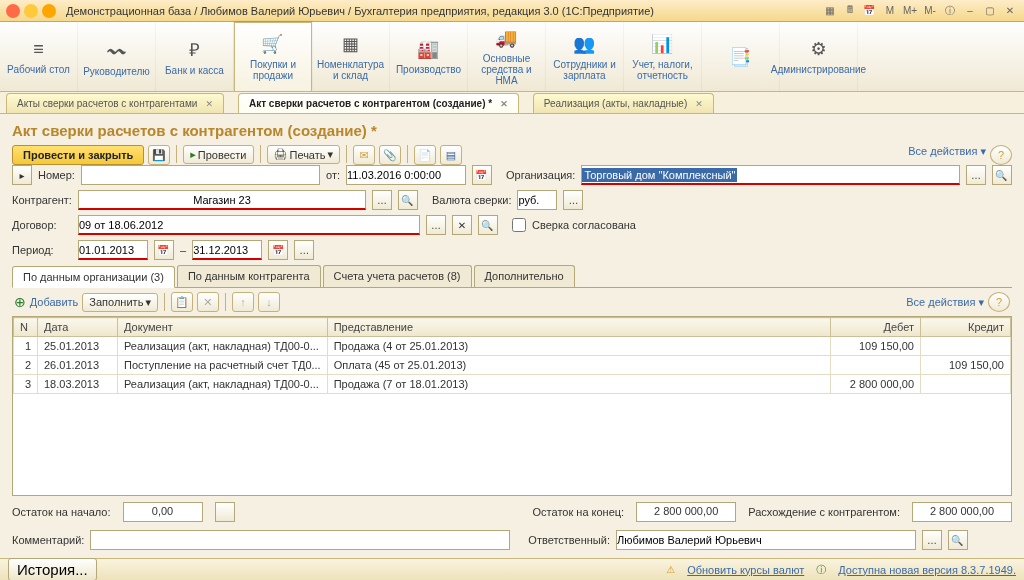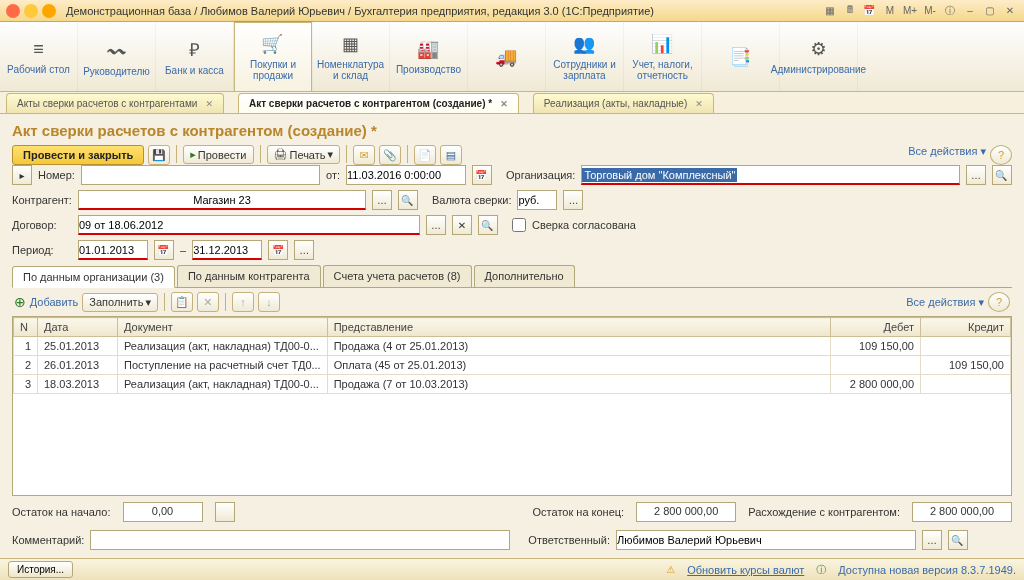--- a/index.html
+++ b/index.html
@@ -51,21 +51,21 @@
 .grid{ border:1px solid #b5a878; background:#fff; height:180px; overflow:auto; }
 .grid table{ width:100%; border-collapse:collapse; font-size:11px; }
 .grid th{ background:linear-gradient(#faf7ec,#efe7cc); border:1px solid #cbbf98; text-align:left; padding:3px 6px; font-weight:normal; color:#444;}
 .grid td{ border:1px solid #e4ddc6; padding:3px 6px; white-space:nowrap;}
 .grid td.num, .grid th.num{ text-align:right; }
 
 .footsum{ display:flex; align-items:center; gap:12px; margin-top:6px; }
 .footsum .box{ height:20px; border:1px solid #b5a878; background:#fff; padding:2px 6px; text-align:center; font-size:11px; }
 
 .status{ position:fixed; bottom:0; left:0; right:0; height:22px; background:linear-gradient(#faf4df,#ede2bb); border-top:1px solid #c9b67a; display:flex; align-items:center; padding:0 8px; font-size:10px; color:#555; gap:12px;}
-.hist-btn{ background:linear-gradient(#fff,#eee6c9); border:1px solid #b5a878; border-radius:3px; padding:2px 8px; font-size:10px; cursor:pointer;}
+.hist-btn{ background:linear-gradient(#fff,#eee6c9); border:1px solid #b5a878; border-radius:3px; padding:2px 8px; font-size:15px; cursor:pointer;}
 .chk{ width:14px; height:14px; }
 </style>
 </head>
 <body>
 
 <div class="titlebar">
   <span class="tb-dot red"></span>
   <span class="tb-dot yellow"></span>
   <span class="tb-dot star"></span>
   <span class="title-txt">Демонстрационная база / Любимов Валерий Юрьевич / Бухгалтерия предприятия, редакция 3.0  (1С:Предприятие)</span>
@@ -103,20 +103,21 @@
   <div class="rib-item">
       <span class="ico">▦</span>
       <span class="lbl">Номенклатура и склад</span>
     </div>
   <div class="rib-item">
       <span class="ico">🏭</span>
       <span class="lbl">Производство</span>
     </div>
   <div class="rib-item">
       <span class="ico">🚚</span>
+      <span class="lbl">Основные средства и НМА</span>
     </div>
   <div class="rib-item">
       <span class="ico">👥</span>
       <span class="lbl">Сотрудники и зарплата</span>
     </div>
   <div class="rib-item">
       <span class="ico">📊</span>
       <span class="lbl">Учет, налоги, отчетность</span>
     </div>
   <div class="rib-item">
@@ -264,21 +265,21 @@
             <td>26.01.2013</td>
             <td>Поступление на расчетный счет ТД0...</td>
             <td>Оплата (45 от 25.01.2013)</td>
             <td class="num"></td>
             <td class="num">109 150,00</td>
           </tr>
           <tr>
             <td class="num">3</td>
             <td>18.03.2013</td>
             <td>Реализация (акт, накладная) ТД00-0...</td>
-            <td>Продажа (7 от 10.03.2013)</td>
+            <td>Продажа (7 от 18.01.2013)</td>
             <td class="num">2 800 000,00</td>
             <td class="num"></td>
           </tr>
         </tbody>
     </table>
   </div>
 
   <div class="footsum">
     <label>Остаток на начало:</label>
     <div class="box" style="width:80px">0,00</div>
@@ -299,14 +300,14 @@
     <span class="ico-btn">🔍</span>
   </div>
 </div>
 
 <div class="status">
   <button class="hist-btn">История...</button>
   <span class="spacer"></span>
   <span style="color:#d4a030">⚠</span>
   <span class="link-a" style="text-decoration:underline">Обновить курсы валют</span>
   <span style="color:#3a7a3a">ⓘ</span>
-  <span class="link-a" style="">Доступна новая версия 8.3.7.1949.</span>
+  <span class="link-a" style="text-decoration:underline">Доступна новая версия 8.3.7.1949.</span>
 </div>
 
 </body></html>

